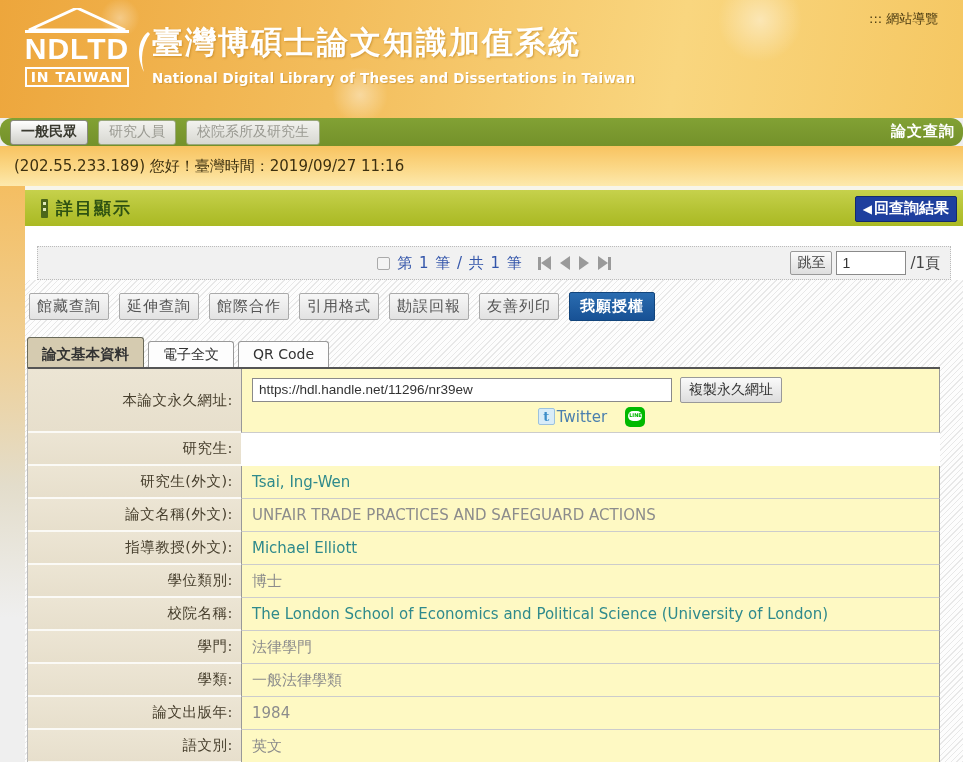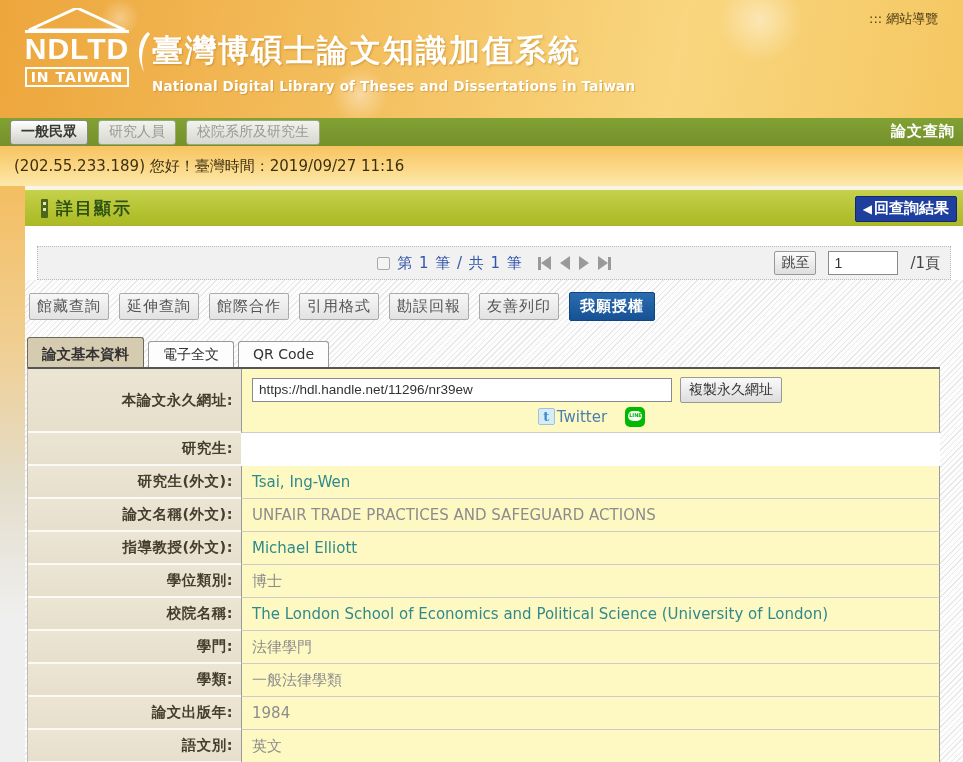--- a/index.html
+++ b/index.html
@@ -23,26 +23,26 @@
   .logo-roof { display: block; margin: 0 auto; }
   .logo-ndltd {
     font-family: Liberation Sans, sans-serif;
     font-size: 30px; font-weight: bold; letter-spacing: 1px; line-height: 1.0; position: relative;
   }
   .logo-swash { position: absolute; right: -16px; top: -4px; }
   .logo-intaiwan {
     display: inline-block; margin-top: 3px; padding: 0 4px;
     border: 2px solid #fff; font-size: 14px; font-weight: bold; letter-spacing: 1px;
   }
-  .header-titles { position: absolute; left: 152px; top: 30px; color: #fff; }
+  .header-titles { position: absolute; left: 152px; top: 22px; color: #fff; }
   .header-title { font-size: 31px; font-weight: bold; letter-spacing: 2px; text-shadow: 1px 1px 2px rgba(180,120,20,.55); }
   .header-subtitle { font-size: 13.5px; font-weight: bold; margin-top: 6px; letter-spacing: .2px; text-shadow: 1px 1px 1px rgba(180,120,20,.45); }
 
   
-  .navbar { position: relative; height: 28px; background: linear-gradient(180deg, #82a134, #74912a); display: flex; align-items: center; }
+  .navbar { position: relative; height: 28px; background: linear-gradient(180deg, #82a134, #74912a); display: flex; align-items: center; border-radius: 12px; }
   .navtab {
     margin-left: 10px; padding: 2px 10px 3px; font-size: 14px; border-radius: 3px;
     border: 1px solid #9aa87a; background: linear-gradient(180deg, #f2f2ee, #d8d8d2); color: #9a9a92; cursor: pointer;
   }
   .navtab.active { background: linear-gradient(180deg, #ffffff, #cfcfc9); color: #3a3a30; font-weight: bold; border-color: #8a8a80; }
   .navbar-right { position: absolute; right: 8px; top: 4px; color: #fff; font-size: 15px; font-weight: bold; letter-spacing: 1px; cursor: pointer; }
 
   
   .welcome {
     height: 40px; background: linear-gradient(180deg, #f8c360 0%, #fbd887 55%, #fde9ad 100%);
@@ -78,21 +78,21 @@
     border: 1px dotted #bbb; position: relative; display: flex; align-items: center; justify-content: center;
   }
   .pag-center { display: flex; align-items: center; gap: 7px; }
   .pag-check { width: 13px; height: 13px; border: 1px solid #aaa; background: #f4f4f4; border-radius: 2px; cursor: pointer; }
   .pag-text { color: #3355aa; font-size: 15px; letter-spacing: 1px; }
   .pag-nav { display: flex; align-items: center; gap: 9px; margin-left: 8px; }
   .nav-ico { display: inline-flex; align-items: center; cursor: pointer; }
   .tri-l { width: 0; height: 0; border-top: 7px solid transparent; border-bottom: 7px solid transparent; border-right: 10px solid #9a9a9a; }
   .tri-r { width: 0; height: 0; border-top: 7px solid transparent; border-bottom: 7px solid transparent; border-left: 10px solid #9a9a9a; }
   .bar-v { width: 3px; height: 13px; background: #9a9a9a; }
-  .pag-right { position: absolute; right: 10px; top: 4px; display: flex; align-items: center; gap: 12px; }
+  .pag-right { position: absolute; right: 10px; top: 4px; display: flex; align-items: center; gap: 4px; }
   .jump-btn {
     font-size: 14px; padding: 2px 6px; border: 1px solid #999; color: #444;
     background: linear-gradient(180deg, #fbfbfb, #dedede); cursor: pointer; border-radius: 2px;
   }
   .jump-input { width: 70px; height: 24px; border: 1px solid #8a8a8a; font-size: 14px; padding: 2px 5px; color: #333; }
   .page-suffix { font-size: 15px; color: #444; }
 
   
   .striped {
     min-height: 470px; padding: 12px 0 0 2px;
@@ -119,21 +119,21 @@
   .tab.active {
     background: #d5cbb0; font-weight: bold; border-color: #6a6a5a; height: 30px; padding-top: 7px; font-size: 14.5px;
   }
 
   
   .detail-table { width: 913px; border-top: 2px solid #555; border-left: 1px solid #bbb; background: #fff; }
   .drow { display: flex; }
   .dlabel {
     width: 213px; background: linear-gradient(180deg, #ece5d4, #e7dfcc); border-bottom: 2px solid #fbfaf6;
     display: flex; align-items: center; justify-content: flex-end; padding-right: 8px;
-    font-size: 14.5px; font-weight: bold; color: #463e2c; letter-spacing: .5px;
+    font-size: 14.5px; font-weight: normal; color: #463e2c; letter-spacing: .5px;
   }
   .dvalue {
     flex: 1; border-left: 1px solid #999; border-right: 1px solid #999; border-bottom: 1px solid #ccc;
     display: flex; align-items: center; padding-left: 10px; font-size: 15px; background: #fef9c3;
   }
   .drow.std { height: 33px; }
   .drow.permalink-row { height: 64px; }
   .permalink-row .dvalue { flex-direction: column; align-items: stretch; justify-content: center; padding: 4px 8px 2px 10px; }
   .perma-line1 { display: flex; align-items: center; gap: 8px; }
   .perma-input { width: 420px; height: 24px; border: 1px solid #8a8a8a; font-size: 13.5px; padding: 2px 6px; color: #333; }

